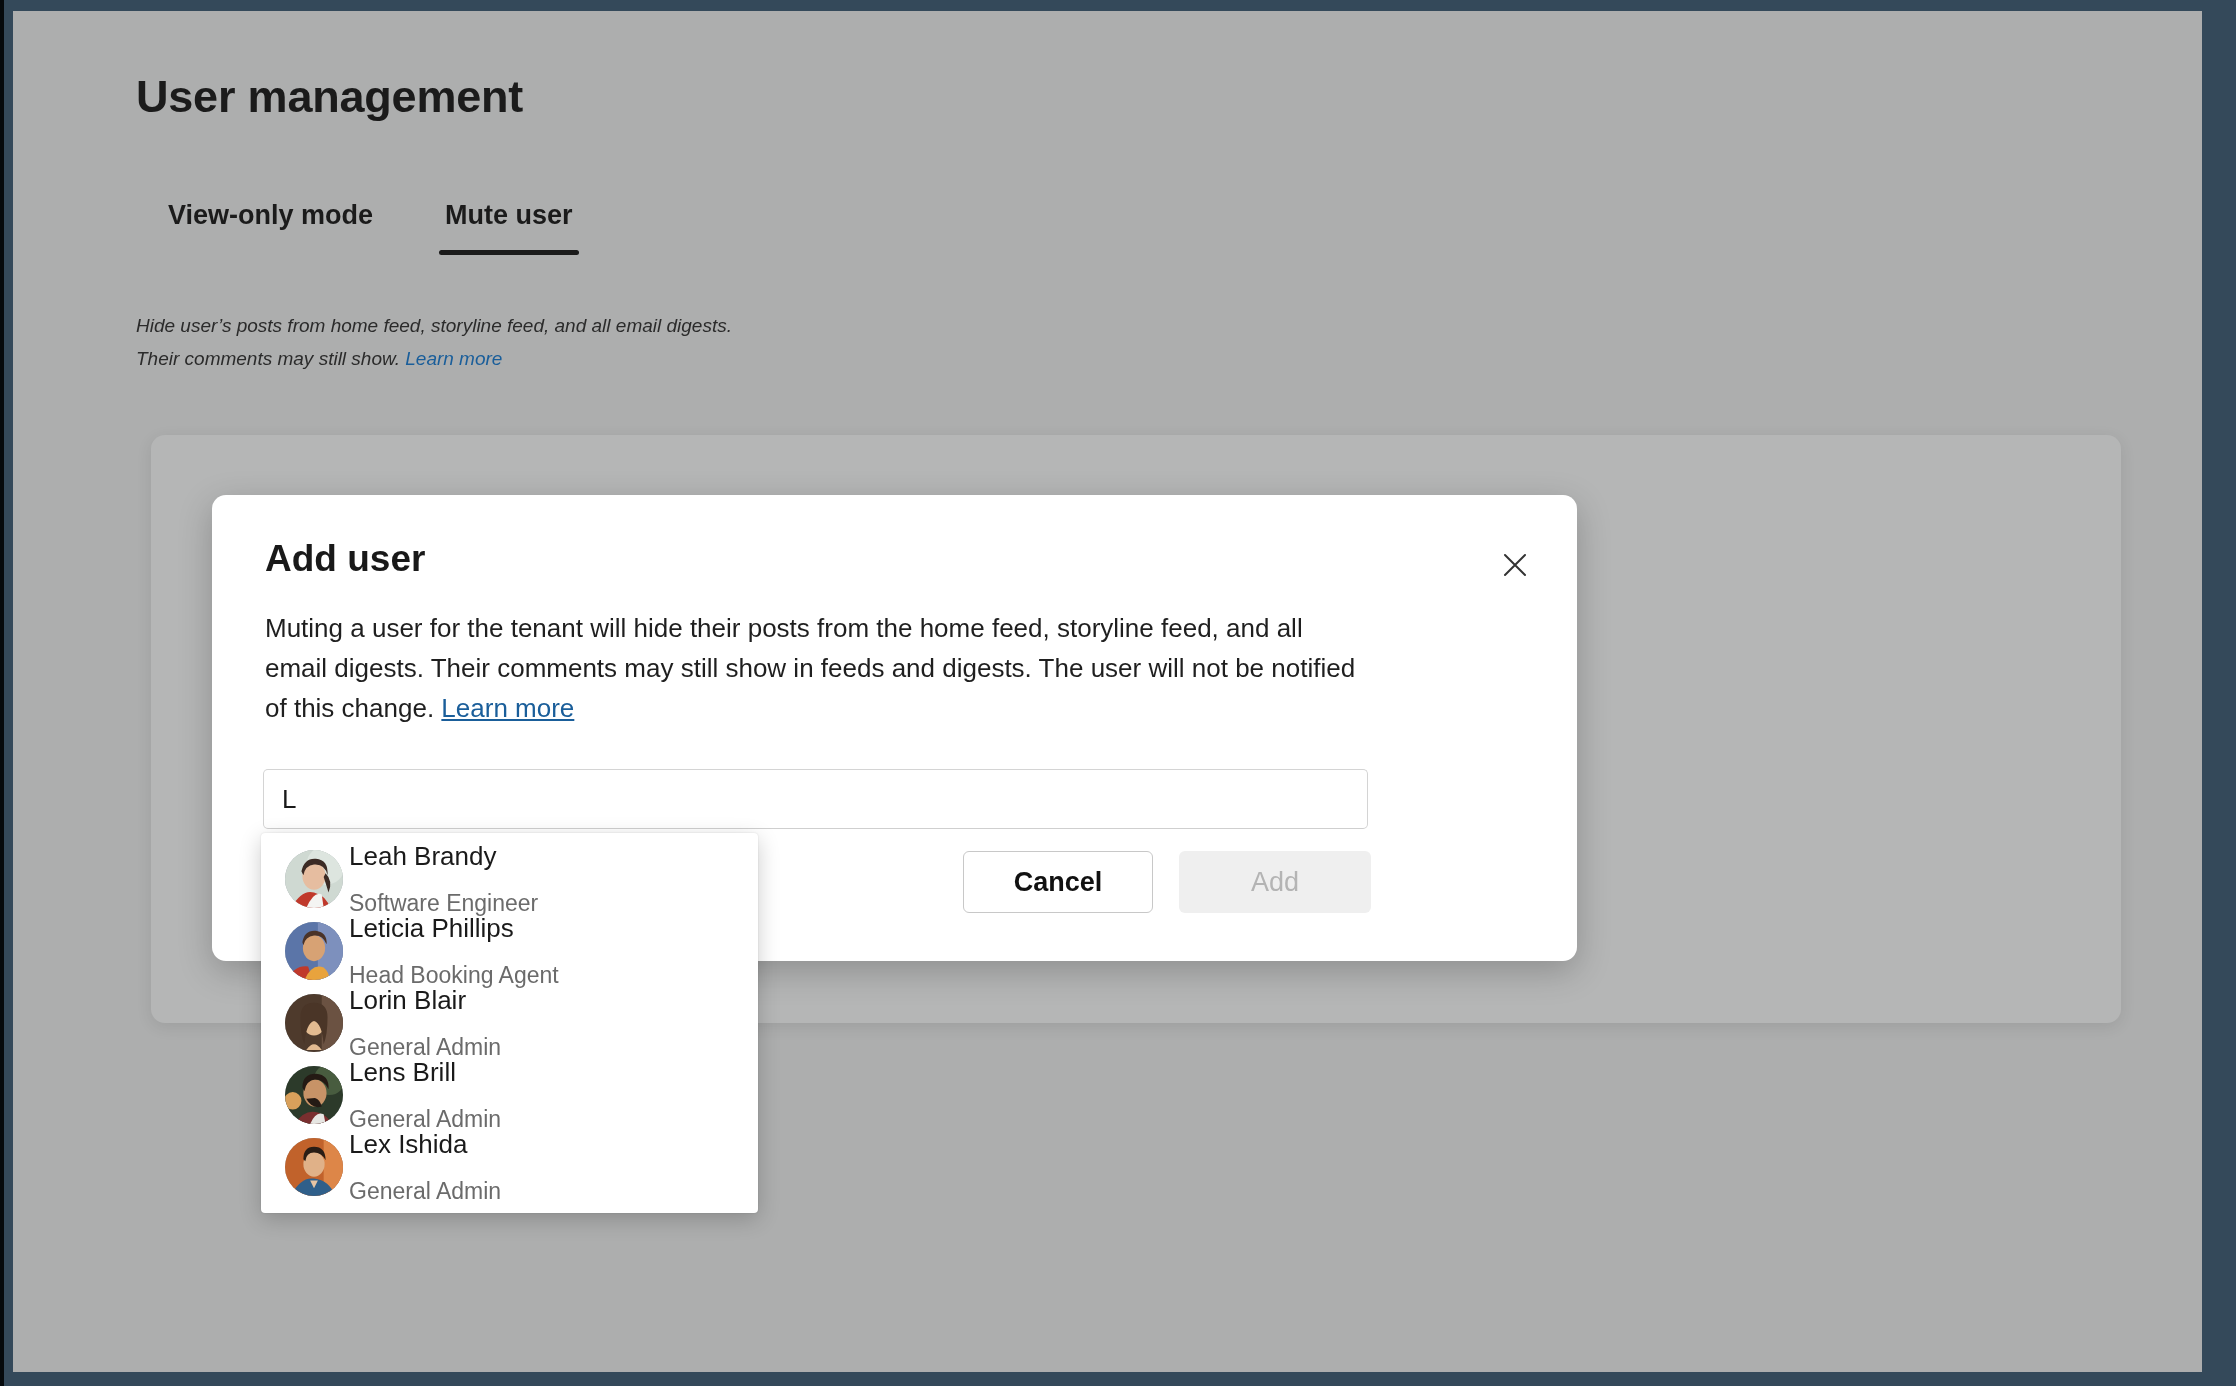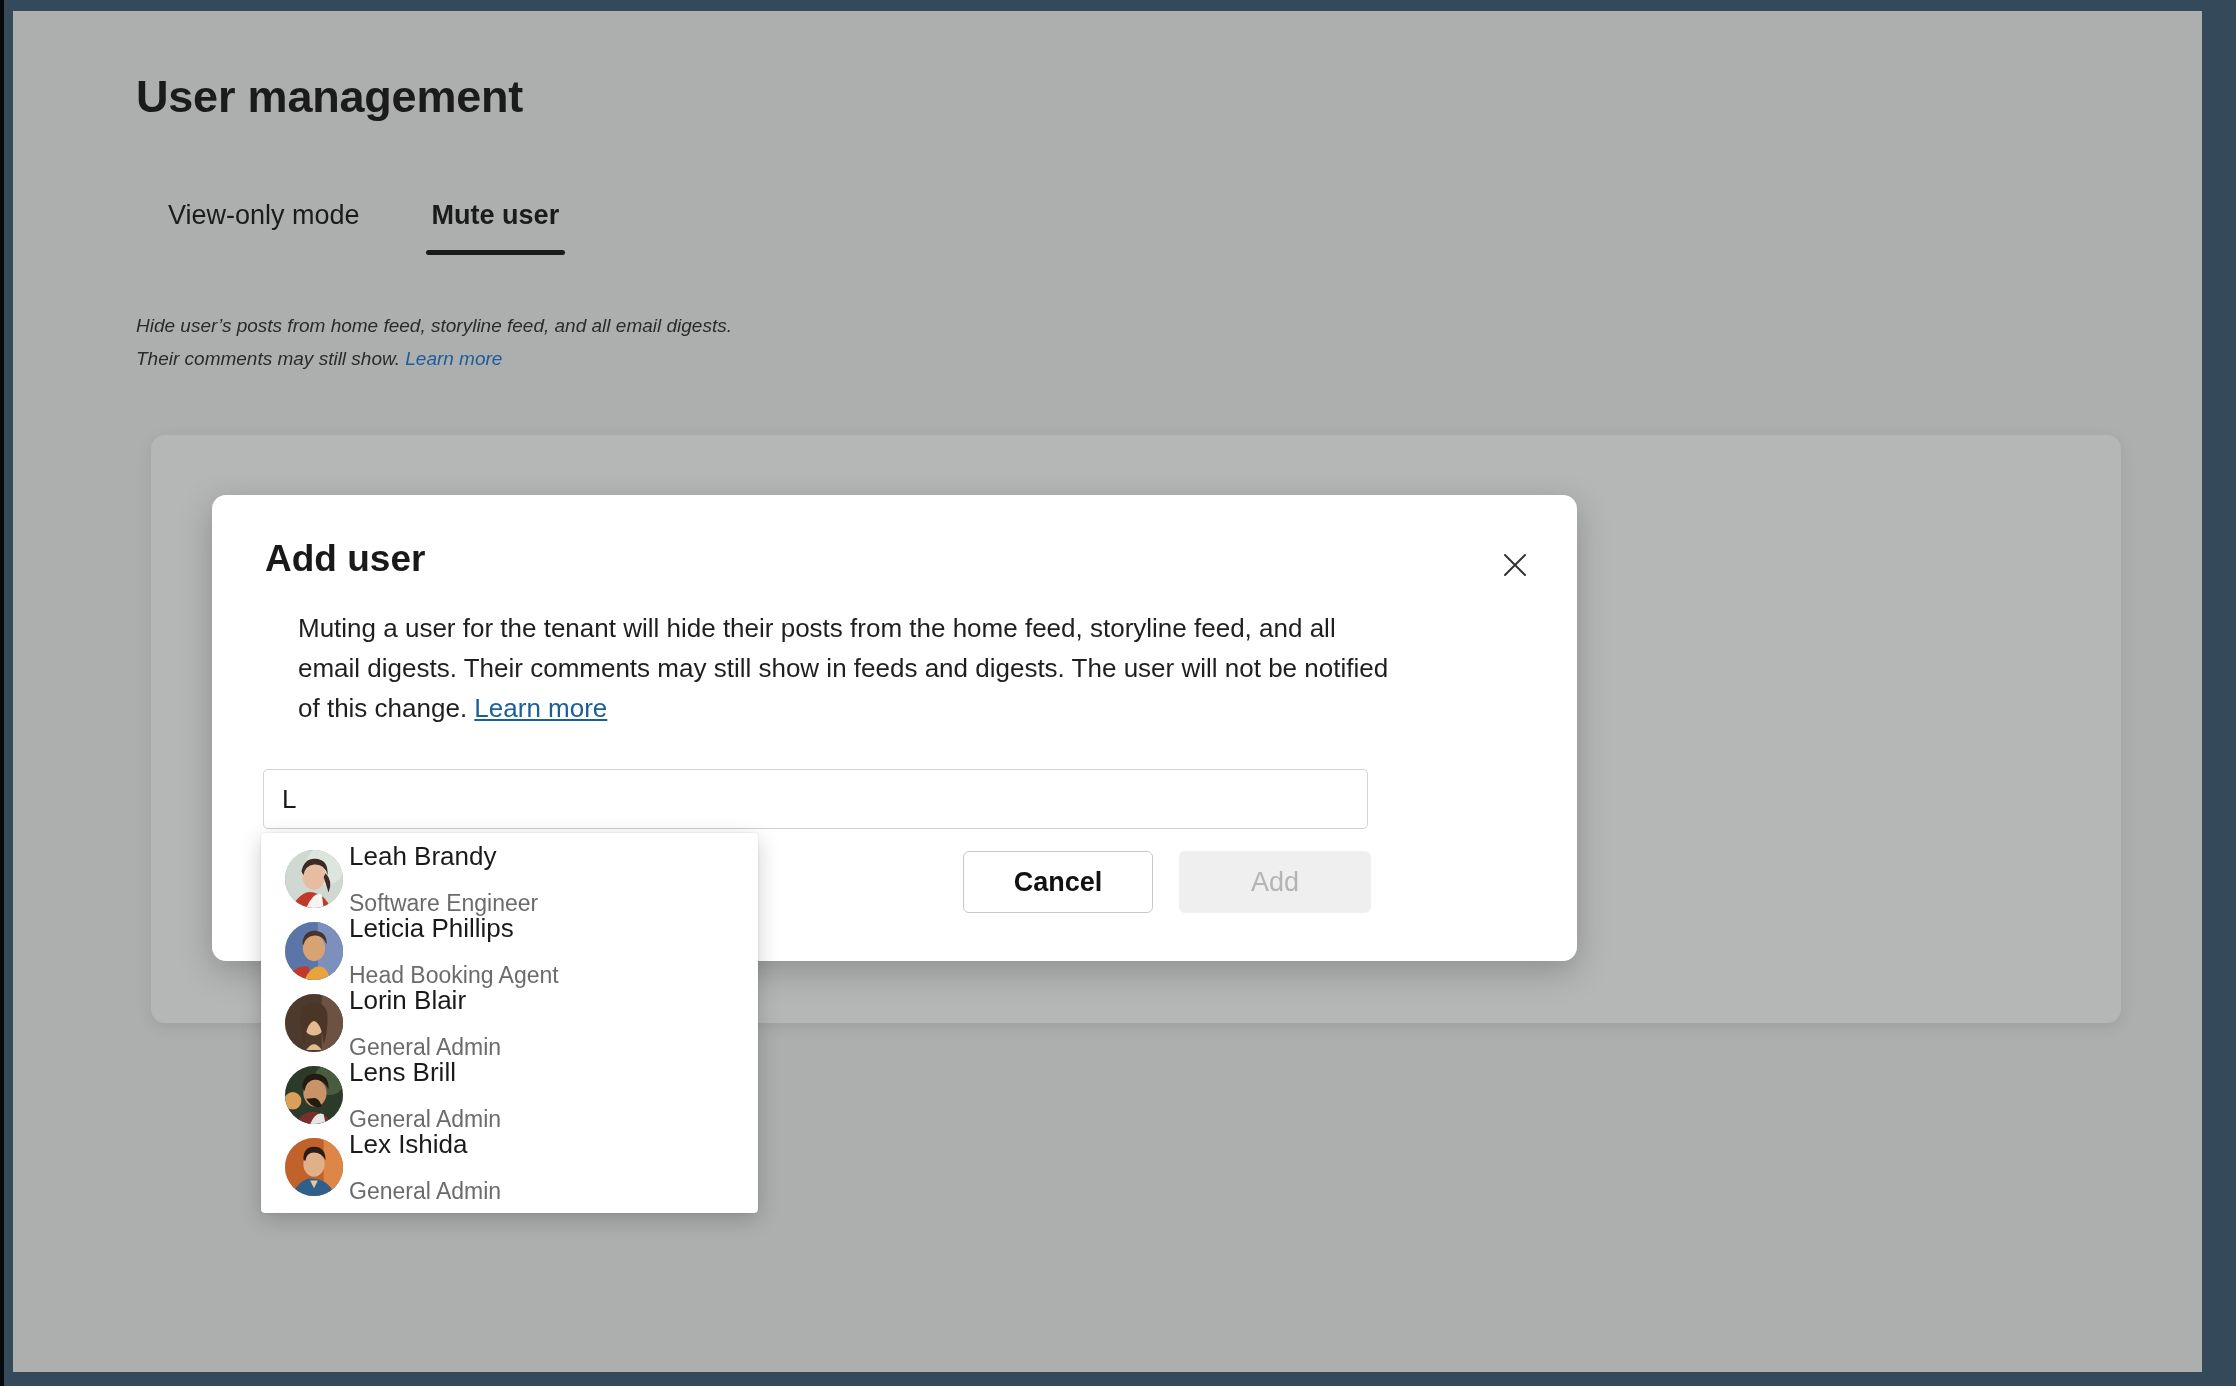--- a/index.html
+++ b/index.html
@@ -62,20 +62,21 @@
     gap: 0;
   }
   .tab {
     position: relative;
     padding: 0 36px;
     font-size: 27px;
     color: #1b1b1b;
     line-height: 36px;
     white-space: nowrap;
     cursor: pointer;
+    font-weight: bold;
   }
   .tab:first-child { padding-left: 18px; }
   .tab.active { font-weight: 700; }
   .tab.active::after {
     content: "";
     position: absolute;
     left: 30px;
     right: 30px;
     bottom: -22px;
     height: 5px;
@@ -147,21 +148,20 @@
   .modal-close svg { display: block; }
 
   .modal-body {
     position: absolute;
     left: 53px;
     top: 113px;
     width: 1100px;
     font-size: 26px;
     line-height: 40px;
     color: #1f1f1f;
-    margin-left: 33px;
   }
   .modal-body .link {
     text-decoration: underline;
   }
 
   
   .search-field {
     position: absolute;
     left: 250px;
     top: 758px;

